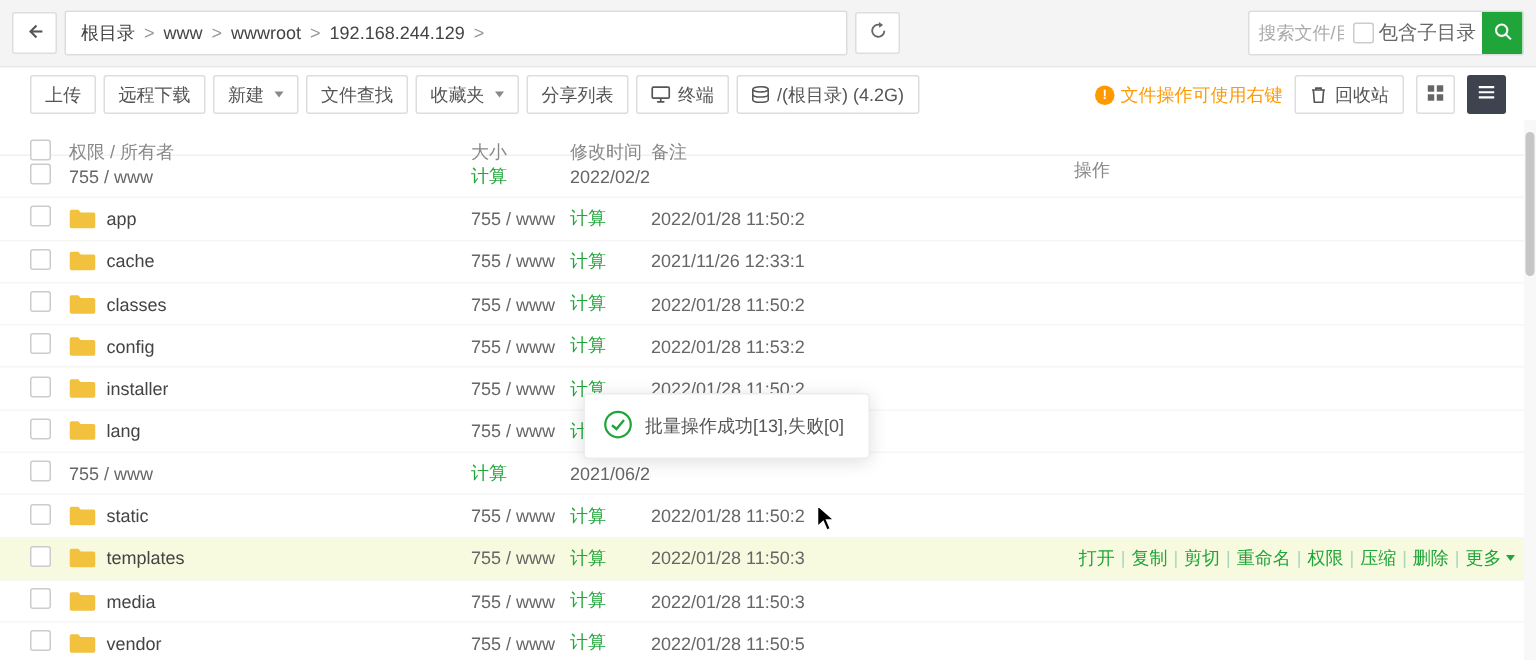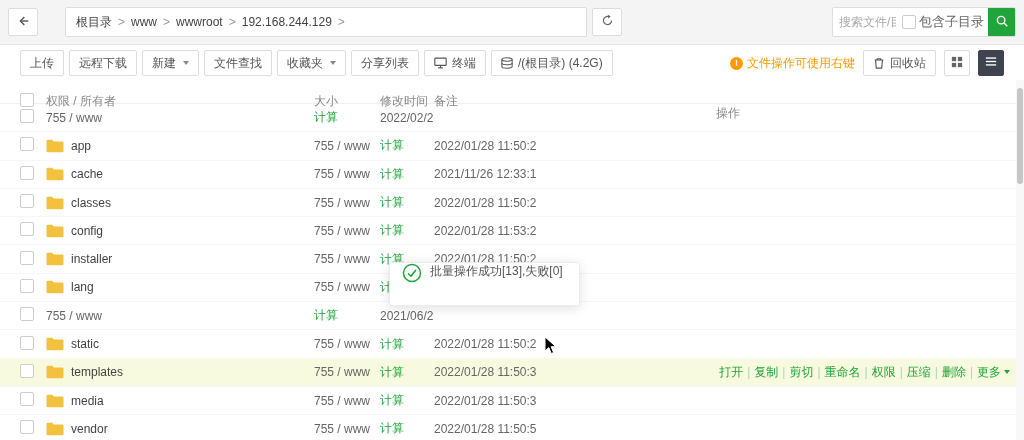--- a/index.html
+++ b/index.html
@@ -4,21 +4,21 @@
 <style>
   html,body{margin:0;padding:0;background:#e9e9e9;}
   #app{position:relative;width:1024px;height:440px;background:#fff;overflow:hidden;
        font-family:"Liberation Sans","DejaVu Sans",sans-serif;font-size:12px;color:#555;}
   button{font:inherit;}
   
   .topbar{height:44px;background:#f4f4f4;border-bottom:1px solid #e6e6e6;display:flex;align-items:center;padding:0 8px;gap:5px;}
   .box{height:28px;background:#fff;border:1px solid #ddd;border-radius:2px;display:flex;align-items:center;}
   button.box{cursor:pointer;justify-content:center;padding:0;}
   .back,.refresh{width:30px;flex:none;}
-  .breadcrumb{width:500px;padding:0 10px;gap:4px;color:#444;white-space:nowrap;overflow:hidden;margin-left:22px;}
+  .breadcrumb{width:500px;padding:0 10px;gap:4px;color:#444;white-space:nowrap;overflow:hidden;}
   .crumb{cursor:pointer;}
   .crumb-sep{color:#999;margin:0 2px;}
   .spacer{flex:1;}
   .search-wrap{width:182px;height:28px;background:#fff;border:1px solid #ddd;border-radius:2px;display:flex;align-items:center;overflow:hidden;flex:none;}
   .search-wrap input{flex:1;min-width:0;border:0;outline:0;padding:0 6px;font:inherit;color:#333;background:transparent;}
   .search-wrap input::placeholder{color:#aaa;}
   .subdir{display:flex;align-items:center;gap:3px;color:#666;white-space:nowrap;cursor:pointer;font-size:13px;flex:none;}
   .cb{width:12px;height:12px;border:1px solid #ccc;border-radius:2px;background:#fff;display:inline-block;flex:none;}
   .search-btn{width:27px;height:28px;border:0;background:#20a53a;display:flex;align-items:center;justify-content:center;cursor:pointer;flex:none;margin-left:4px;}
   
@@ -43,21 +43,21 @@
   .c-perm,.c-mtime,.c-note{color:#666;white-space:nowrap;overflow:hidden;}
   .c-note{padding-right:8px;}
   .size-link{color:#20a53a;cursor:pointer;}
   .c-actions{display:flex;justify-content:flex-end;align-items:center;padding-right:14px;color:#20a53a;white-space:nowrap;}
   .c-actions-h{text-align:right;padding-right:14px;margin-top:24px;}
   .alink{cursor:pointer;}
   .sep{color:#a8d8b2;margin:0 4px;}
   .caret-g{width:0;height:0;border-left:3.5px solid transparent;border-right:3.5px solid transparent;border-top:4px solid #20a53a;margin-left:3px;}
   
   .toast{position:absolute;left:389px;top:262px;height:42px;background:#fff;border:1px solid #ececec;border-radius:3px;
-         box-shadow:0 2px 12px rgba(0,0,0,0.13);display:flex;align-items:flex-start;gap:8px;padding:0 16px 0 12px;z-index:10;color:#555;}
+         box-shadow:0 2px 12px rgba(0,0,0,0.13);display:flex;align-items:center;gap:8px;padding:0 16px 0 12px;z-index:10;color:#555;}
   
   .sb-track{position:absolute;right:0;top:80px;bottom:0;width:8px;background:#f8f8f8;z-index:5;}
   .sb-thumb{position:absolute;right:1px;top:8px;width:6px;height:96px;background:#c6c6c6;border-radius:3px;}
   
   .cursor{position:absolute;left:544px;top:336px;z-index:20;pointer-events:none;}
 </style>
 </head>
 <body>
 
 <div id="app">

